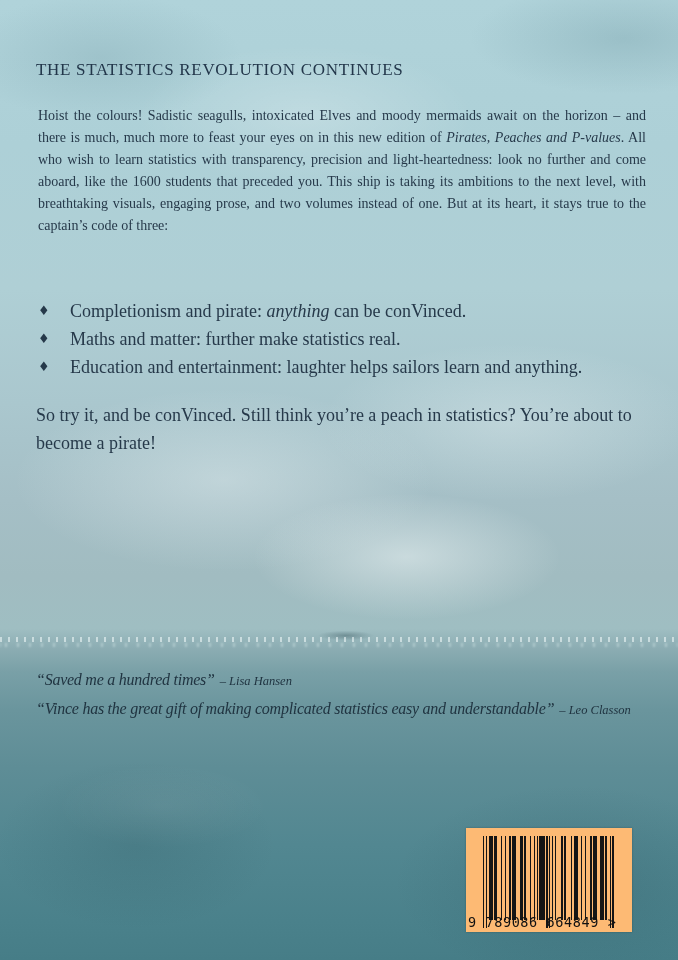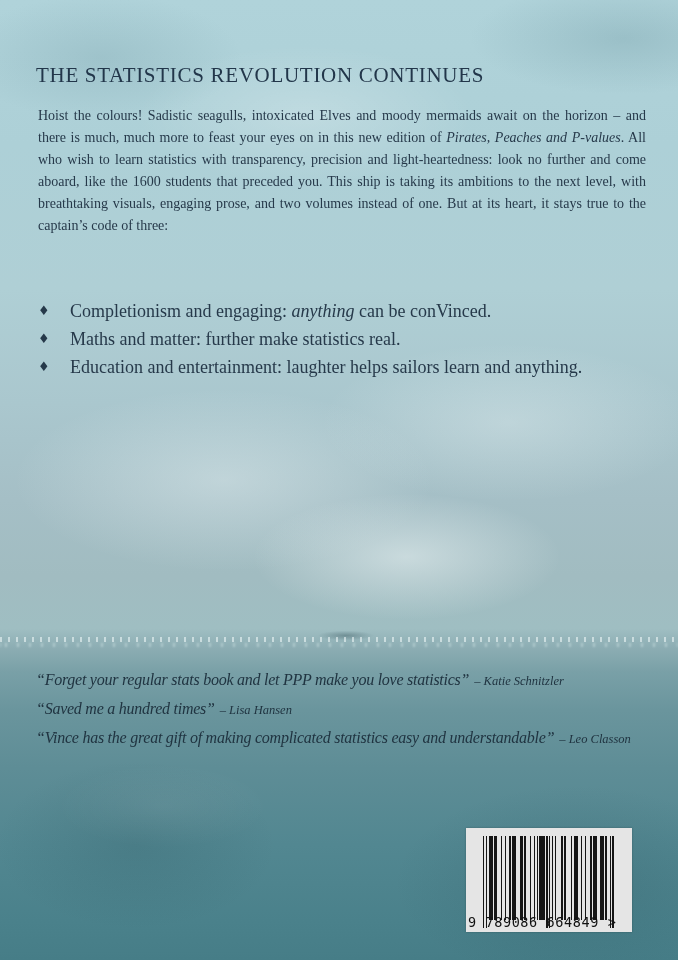--- a/index.html
+++ b/index.html
@@ -41,21 +41,21 @@
   }
   .sparkles::after{
     top:9px;height:4px;
     background:repeating-linear-gradient(90deg, rgba(235,248,248,.40) 0 2px, transparent 2px 12px);
     background-position:5px 0;
     filter:blur(.8px);
   }
   
   .headline{
     position:absolute;left:36px;top:49px;width:608px;
-    font-size:21px;font-weight:400;letter-spacing:.7px;
+    font-size:17px;font-weight:400;letter-spacing:.7px;
     color:#22364a;
   }
   .intro{
     position:absolute;left:38px;top:91px;width:608px;
     font-size:14px;line-height:22px;text-align:justify;
   }
   .intro i, .code-list i{font-style:italic;}
   .code-list{
     position:absolute;left:36px;top:297px;width:612px;
     margin:0;padding:0;list-style:none;
@@ -75,21 +75,21 @@
   .quotes{
     position:absolute;left:36px;top:671px;width:630px;
     color:#203441;
   }
   .quote-line{height:29px;white-space:nowrap;}
   .q{font-style:italic;font-size:16px;letter-spacing:-.25px;}
   .a{font-style:italic;font-size:12.5px;margin-left:5px;}
   
   .barcode-box{
     position:absolute;left:466px;top:828px;width:166px;height:104px;
-    background:#e5e5e5;
+    background:#fdba74;
     box-shadow:0 0 2px rgba(0,0,0,.25);
   }
   .barcode-bars{
     position:absolute;left:17px;top:8px;height:92px;
     display:flex;align-items:flex-start;
   }
   .bar{width:1.38px;height:84px;}
   .bar.on{background:#151515;}
   .bar.tall{height:92px;}
   .barcode-digits{
@@ -107,37 +107,35 @@
   <div class="bg"></div>
   <div class="sparkles"></div>
 
   <h1 class="headline">THE STATISTICS REVOLUTION CONTINUES</h1>
 
   <p class="intro"><span>Hoist the colours! Sadistic seagulls, intoxicated Elves and moody mermaids await on the horizon – and there is much, much more to feast your eyes on in this new edition of </span><i>Pirates, Peaches and P-values</i><span>. All who wish to learn statistics with transparency, precision and light-heartedness: look no further and come aboard, like the 1600 students that preceded you. This ship is taking its ambitions to the next level, with breathtaking visuals, engaging prose, and two volumes instead of one. But at its heart, it stays true to the captain’s code of three:</span></p>
 
   <ul class="code-list">
     <li>
       <span class="diamond">♦</span>
-      <span><span>Completionism and engaging: </span><i>anything</i><span> can be conVinced.</span></span>
+      <span><span>Completionism and pirate: </span><i>anything</i><span> can be conVinced.</span></span>
     </li>
     <li>
       <span class="diamond">♦</span>
       <span><span>Maths and matter: further make statistics real.</span><i></i><span></span></span>
     </li>
     <li>
       <span class="diamond">♦</span>
       <span><span>Education and entertainment: laughter helps sailors learn and anything.</span><i></i><span></span></span>
     </li>
   </ul>
 
+  <p class="closing">So try it, and be conVinced. Still think you’re a peach in statistics? You’re about to become a pirate!</p>
 
   <div class="quotes">
-    <div class="quote-line">
-      <span class="q">“Forget your regular stats book and let PPP make you love statistics”</span><span class="a">– Katie Schnitzler</span>
-    </div>
     <div class="quote-line">
       <span class="q">“Saved me a hundred times”</span><span class="a">– Lisa Hansen</span>
     </div>
     <div class="quote-line">
       <span class="q">“Vince has the great gift of making complicated statistics easy and understandable”</span><span class="a">– Leo Classon</span>
     </div>
   </div>
 
   <div class="barcode-box">
     <div class="barcode-bars">

